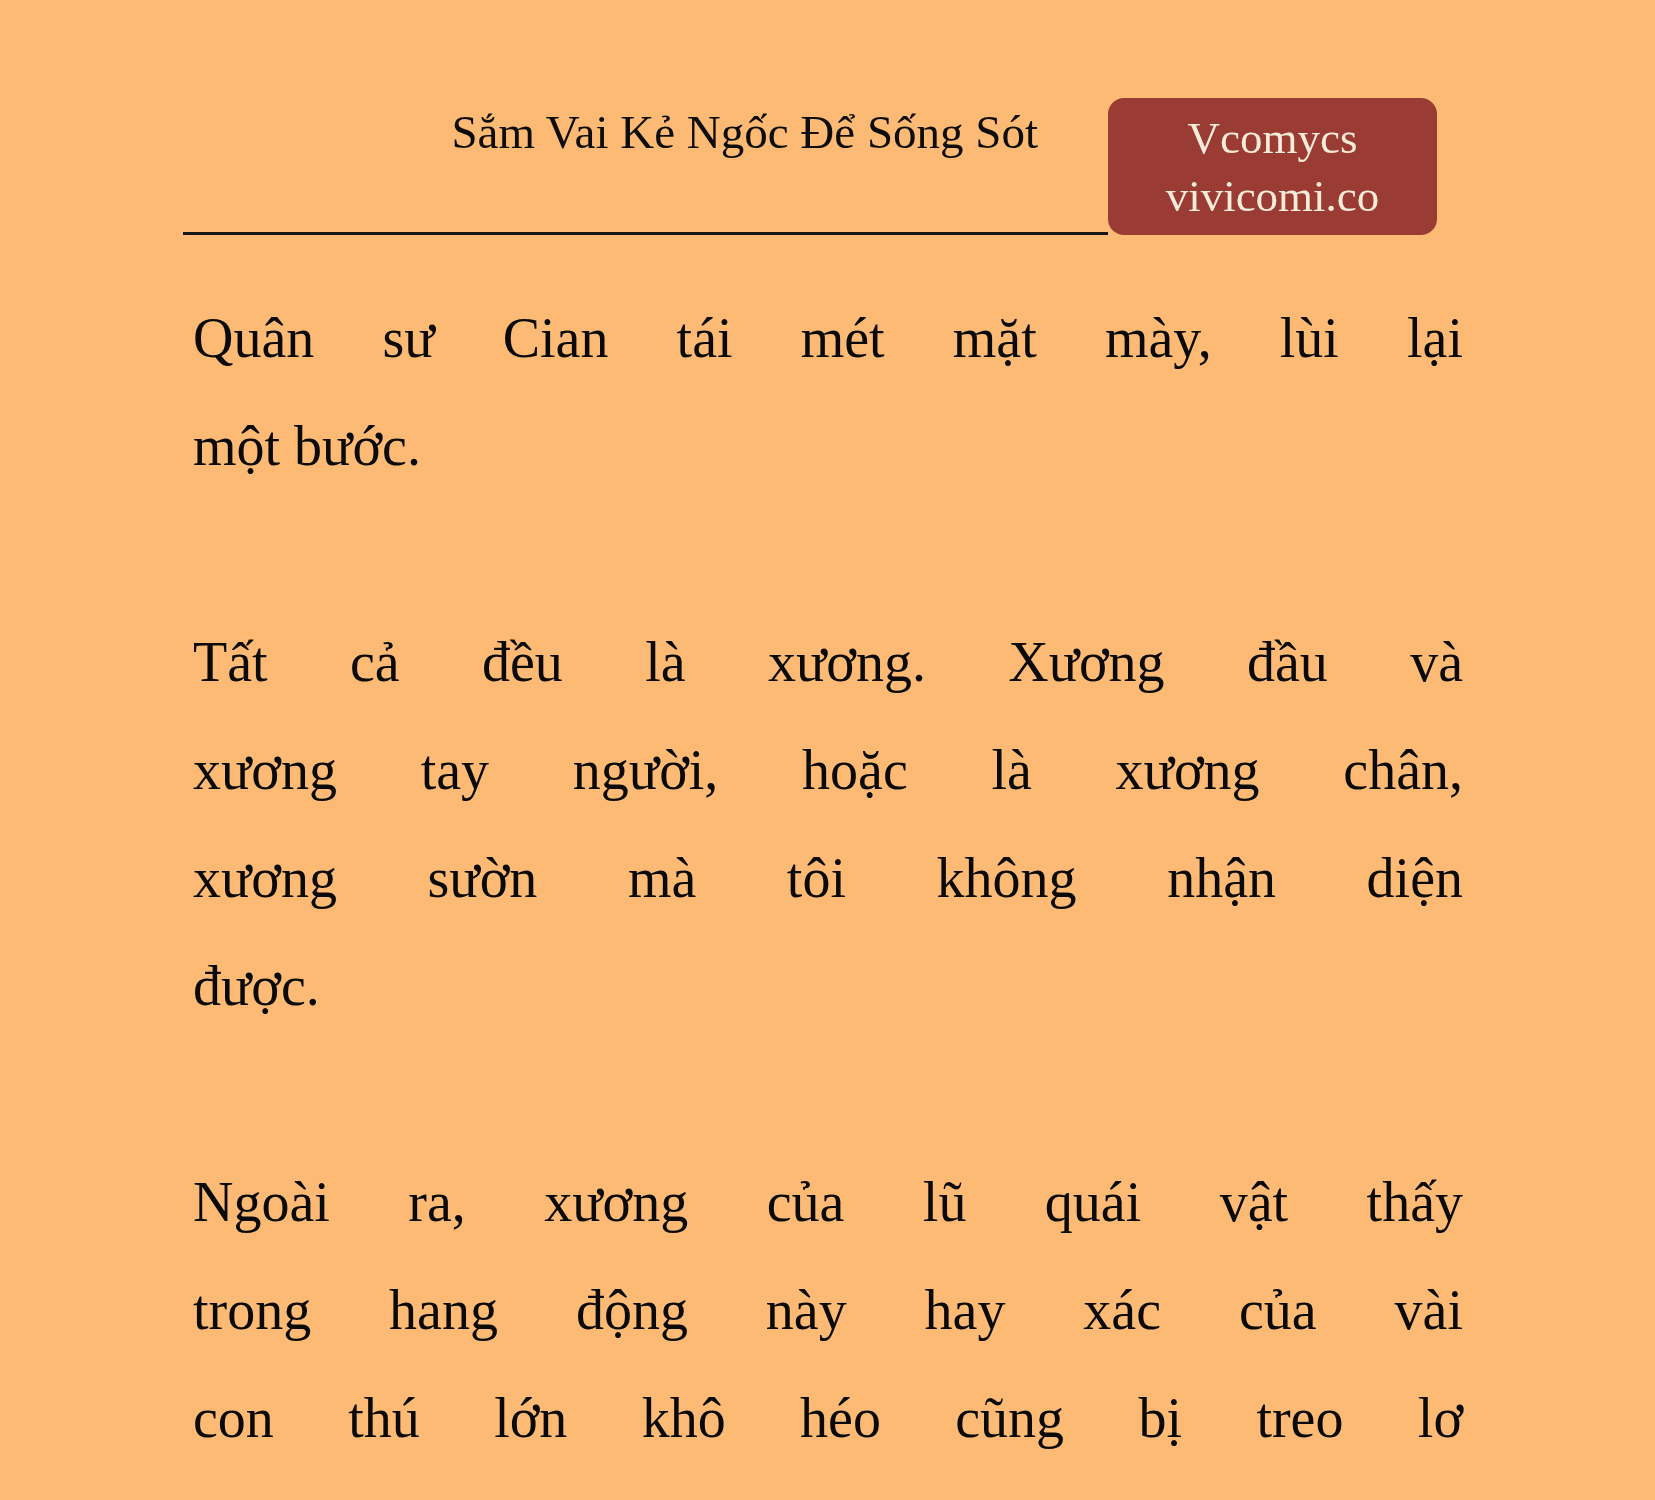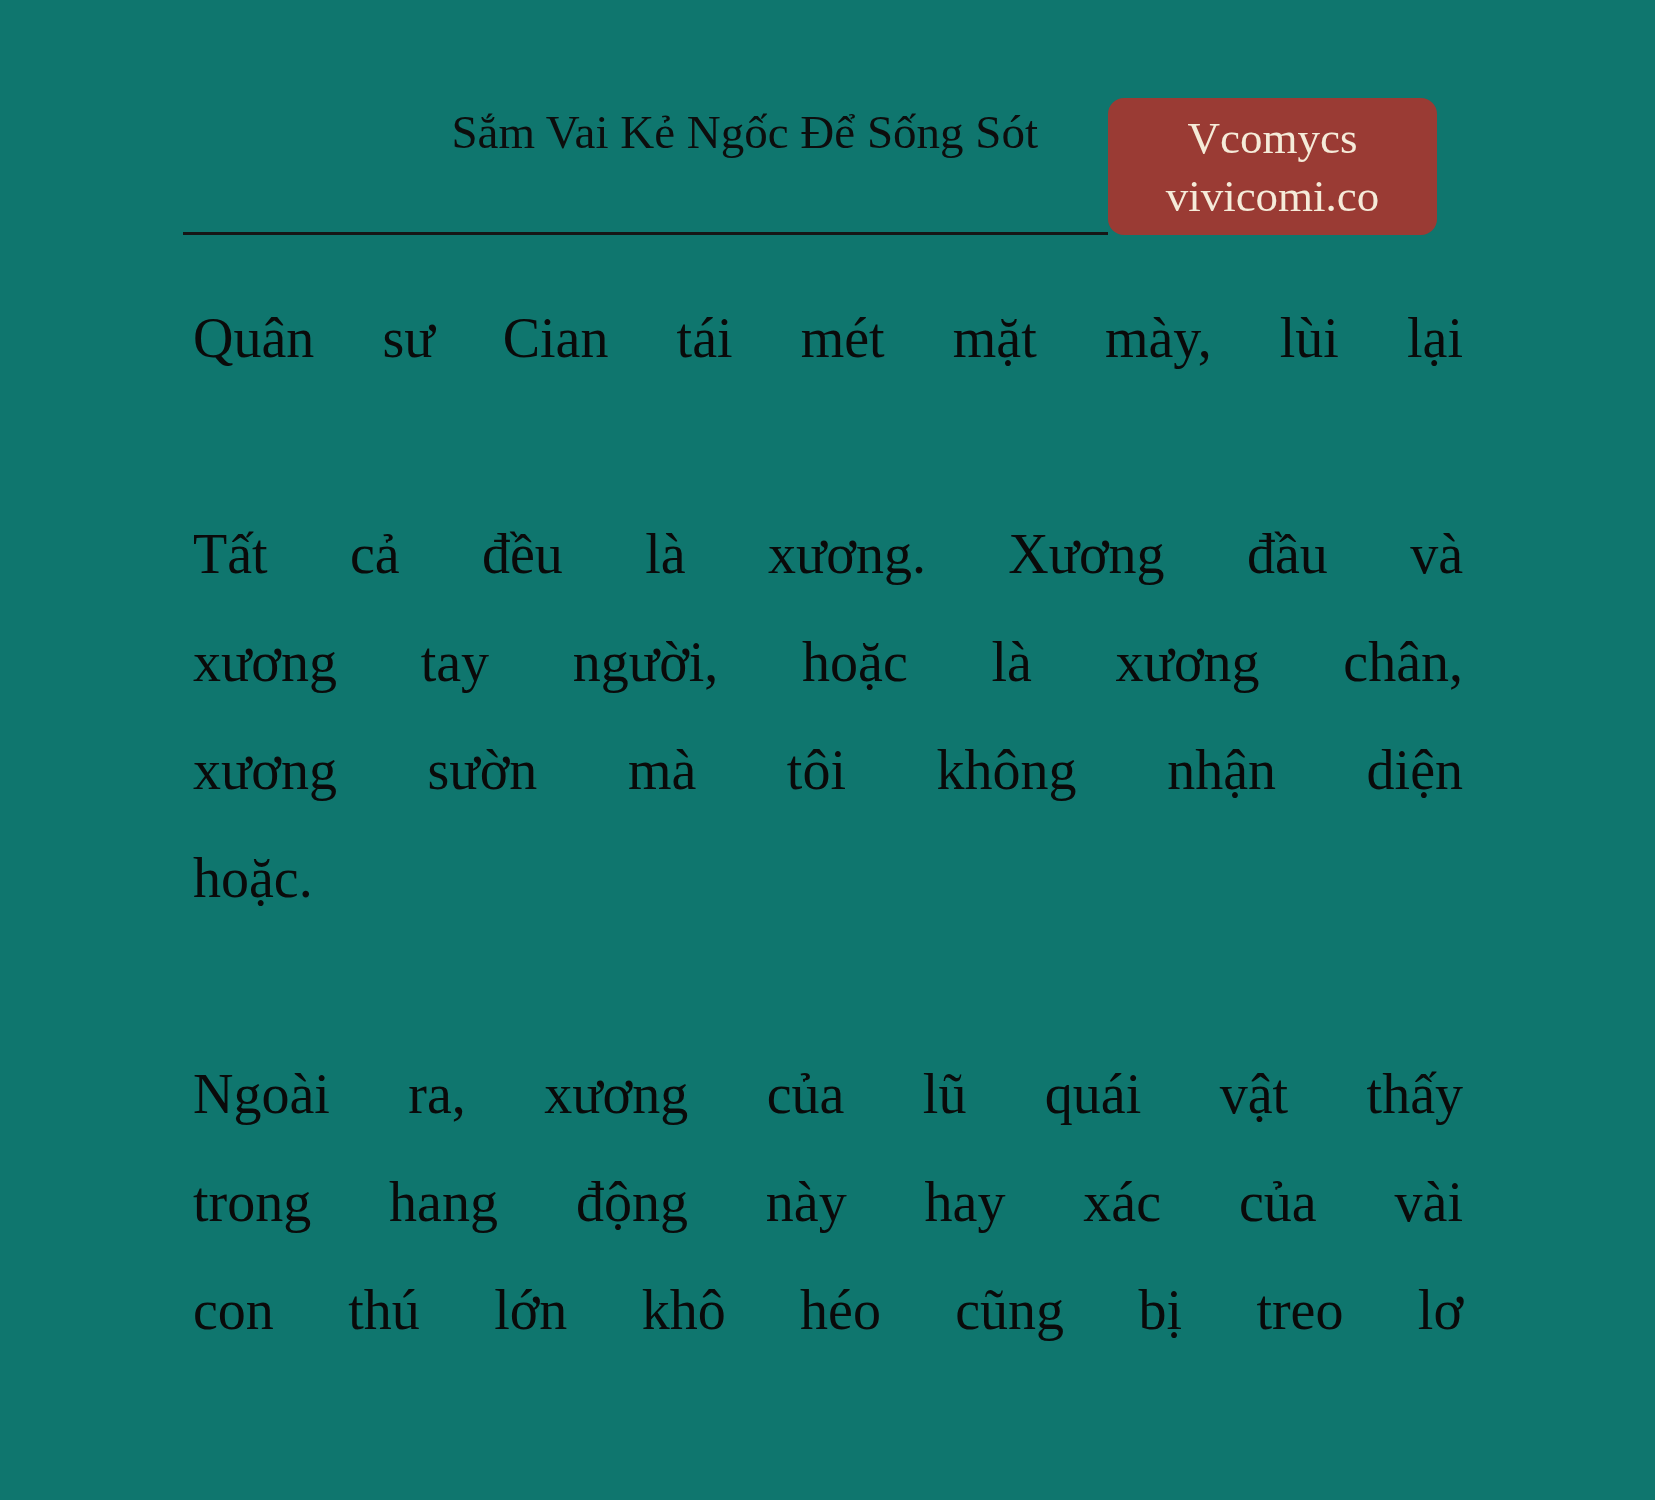--- a/index.html
+++ b/index.html
@@ -54,45 +54,46 @@
     text-align: left;
   }
   .line.fill {
     text-align: justify;
     text-align-last: justify;
   }
 </style>
 </head>
 <body>
 
-<div class="page" style="background: #0f766e;">
+<div class="page" style="background: #fdba74;">
 
   <div class="header">
     <div class="header-title">
       <div>Sắm Vai Kẻ Ngốc Để Sống Sót</div>
     </div>
 
     <div class="brand" style="background: rgb(154, 59, 52); color: rgb(245, 235, 217); border-radius: 16px;">
       <div>Vcomycs</div>
       <div>vivicomi.co</div>
     </div>
 
     <div class="header-rule" style="background: rgb(22, 22, 22);"></div>
   </div>
 
   <main class="content">
     <div id="paragraphs">
         <div class="para">
           <div class="line fill" style="color: rgb(10, 10, 10);">Quân sư Cian tái mét mặt mày, lùi lại</div>
+          <div class="line" style="color: rgb(10, 10, 10);">một bước.</div>
         </div>
         <div class="para">
           <div class="line fill" style="color: rgb(10, 10, 10);">Tất cả đều là xương. Xương đầu và</div>
           <div class="line fill" style="color: rgb(10, 10, 10);">xương tay người, hoặc là xương chân,</div>
           <div class="line fill" style="color: rgb(10, 10, 10);">xương sườn mà tôi không nhận diện</div>
-          <div class="line" style="color: rgb(10, 10, 10);">hoặc.</div>
+          <div class="line" style="color: rgb(10, 10, 10);">được.</div>
         </div>
         <div class="para">
           <div class="line fill" style="color: rgb(10, 10, 10);">Ngoài ra, xương của lũ quái vật thấy</div>
           <div class="line fill" style="color: rgb(10, 10, 10);">trong hang động này hay xác của vài</div>
           <div class="line fill" style="color: rgb(10, 10, 10);">con thú lớn khô héo cũng bị treo lơ</div>
         </div>
       </div>
   </main>
 
 </div>

